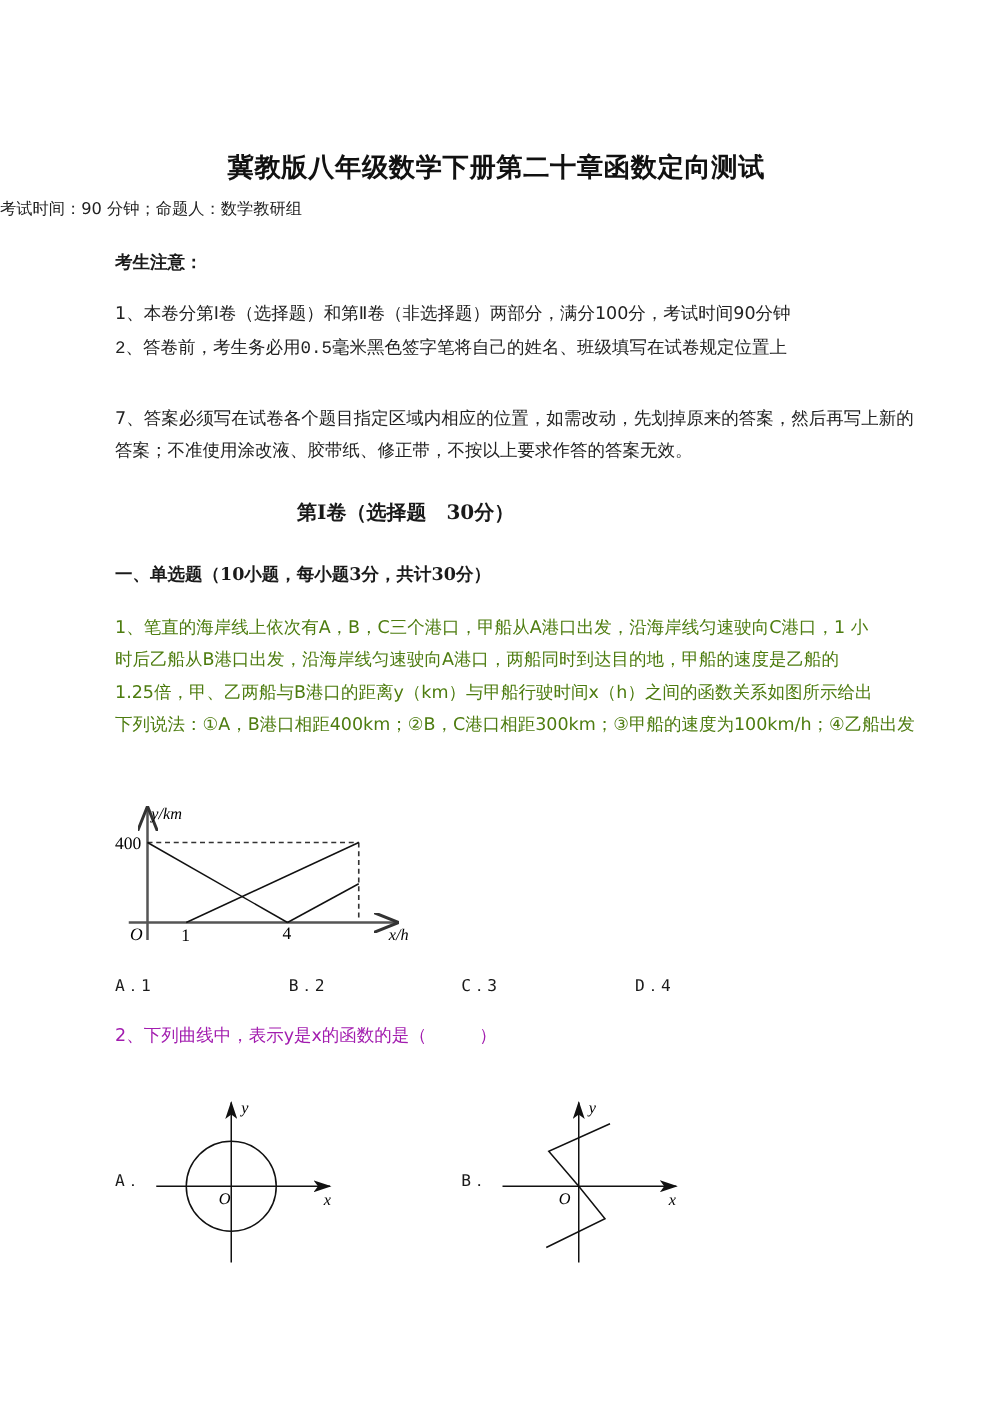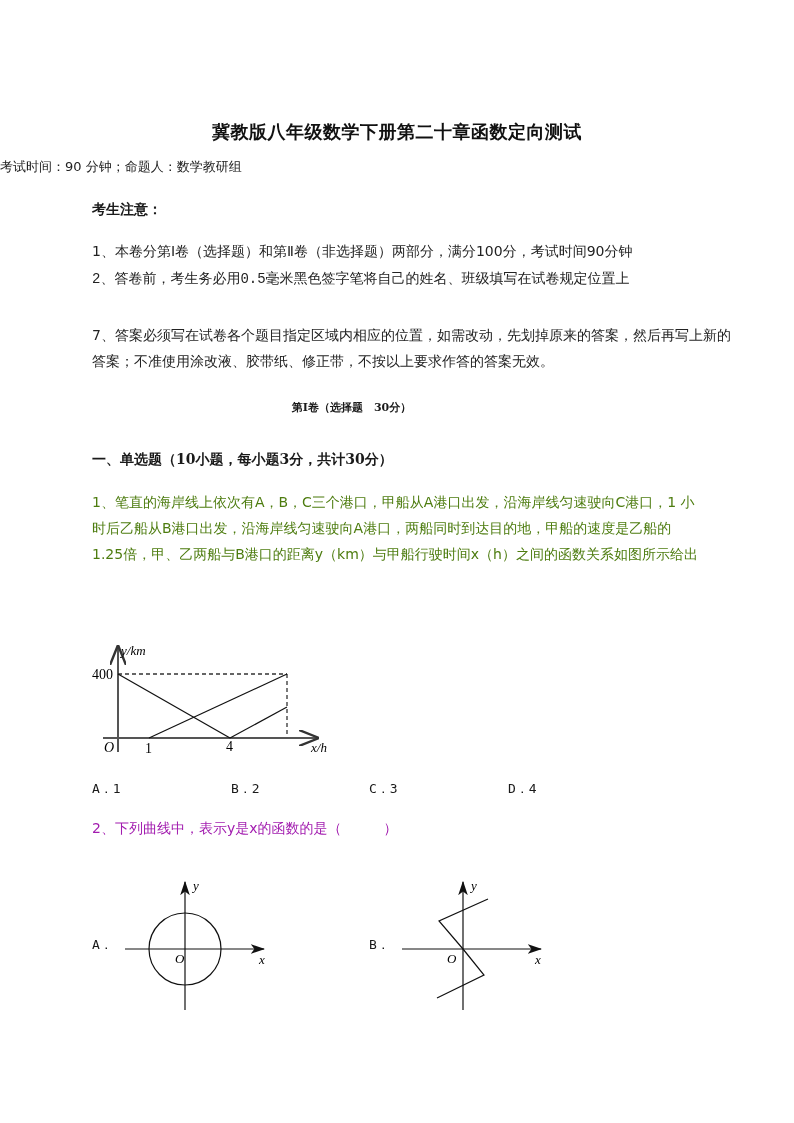--- a/index.html
+++ b/index.html
@@ -1,27 +1,27 @@
 <!DOCTYPE html>
 <html><head>
   <meta charset="utf-8">
   <style>
     html, body { margin: 0; padding: 0; background: #ffffff; }
     body { width: 794px; height: 1123px; position: relative; overflow: hidden;
            font-family: "DejaVu Sans", "Liberation Sans", sans-serif; color: #1a1a1a; }
     .abs { position: absolute; }
     .title { left: 0; width: 794px; top: 120px; text-align: center;
              font-family: "DejaVu Serif", "Liberation Serif", serif;
-             font-weight: bold; font-size: 18px; letter-spacing: 0.5px; color: #111; }
+             font-weight: bold; font-size: 21px; letter-spacing: 0.5px; color: #111; }
     .subtitle { left: 0; width: 716px; top: 158px; font-size: 13px; color: #222; }
     .notice-head { left: 92px; top: 201px; font-size: 14px; font-weight: bold; }
     .para { left: 92px; width: 652px; font-size: 14px; line-height: 26px; color: #222; }
     .section-title { left: 0; width: 649px; top: 400px; text-align: center;
                      font-family: "DejaVu Serif", "Liberation Serif", serif;
-                     font-weight: bold; font-size: 11px; padding-left: 27px; }
+                     font-weight: bold; font-size: 16px; }
     .part-head { left: 92px; top: 451px; font-weight: bold; font-size: 14px;
                  font-family: "DejaVu Serif", "Liberation Serif", serif; }
     .q1 { left: 92px; top: 489px; width: 652px; font-size: 14px; line-height: 26px; color: #4d7c0f; }
     .opt { top: 780px; font-size: 13px; font-family: "DejaVu Sans Mono", "Liberation Mono", monospace; }
     .q2 { left: 92px; top: 820px; font-size: 14px; color: #a21caf; }
     .optlbl { font-size: 13px; font-family: "DejaVu Sans Mono", "Liberation Mono", monospace; top: 936px; }
     svg text { font-family: "Liberation Serif", "DejaVu Serif", serif; }
   </style>
 </head>
 <body>
@@ -34,20 +34,21 @@
 <div class="abs para" style="top:266px;font-family:Liberation Mono, monospace;">2、答卷前，考生务必用0.5毫米黑色签字笔将自己的姓名、班级填写在试卷规定位置上</div>
 <div class="abs para" style="top:322px;">7、答案必须写在试卷各个题目指定区域内相应的位置，如需改动，先划掉原来的答案，然后再写上新的答案；不准使用涂改液、胶带纸、修正带，不按以上要求作答的答案无效。</div>
 
 <div class="abs section-title">第Ⅰ卷（选择题　30分）</div>
 <div class="abs part-head">一、单选题（10小题，每小题3分，共计30分）</div>
 
 <div class="abs q1">
   <div>1、笔直的海岸线上依次有A，B，C三个港口，甲船从A港口出发，沿海岸线匀速驶向C港口，1 小</div>
   <div>时后乙船从B港口出发，沿海岸线匀速驶向A港口，两船同时到达目的地，甲船的速度是乙船的</div>
   <div>1.25倍，甲、乙两船与B港口的距离y（km）与甲船行驶时间x（h）之间的函数关系如图所示给出</div>
+  <div>下列说法：①A，B港口相距400km；②B，C港口相距300km；③甲船的速度为100km/h；④乙船出发</div>
 </div>
 
 <svg class="abs" style="left:0;top:0;" width="794" height="1123">
   <defs>
     <marker id="arr" markerWidth="10" markerHeight="8" refX="9" refY="4" orient="auto">
       <path d="M0,0 L10,4 L0,8" fill="none" stroke="#333" stroke-width="1.2"></path>
     </marker>
     <marker id="arrf" markerWidth="12" markerHeight="8" refX="11" refY="4" orient="auto">
       <path d="M0,0 L12,4 L0,8 L3,4 Z" fill="#111"></path>
     </marker>

